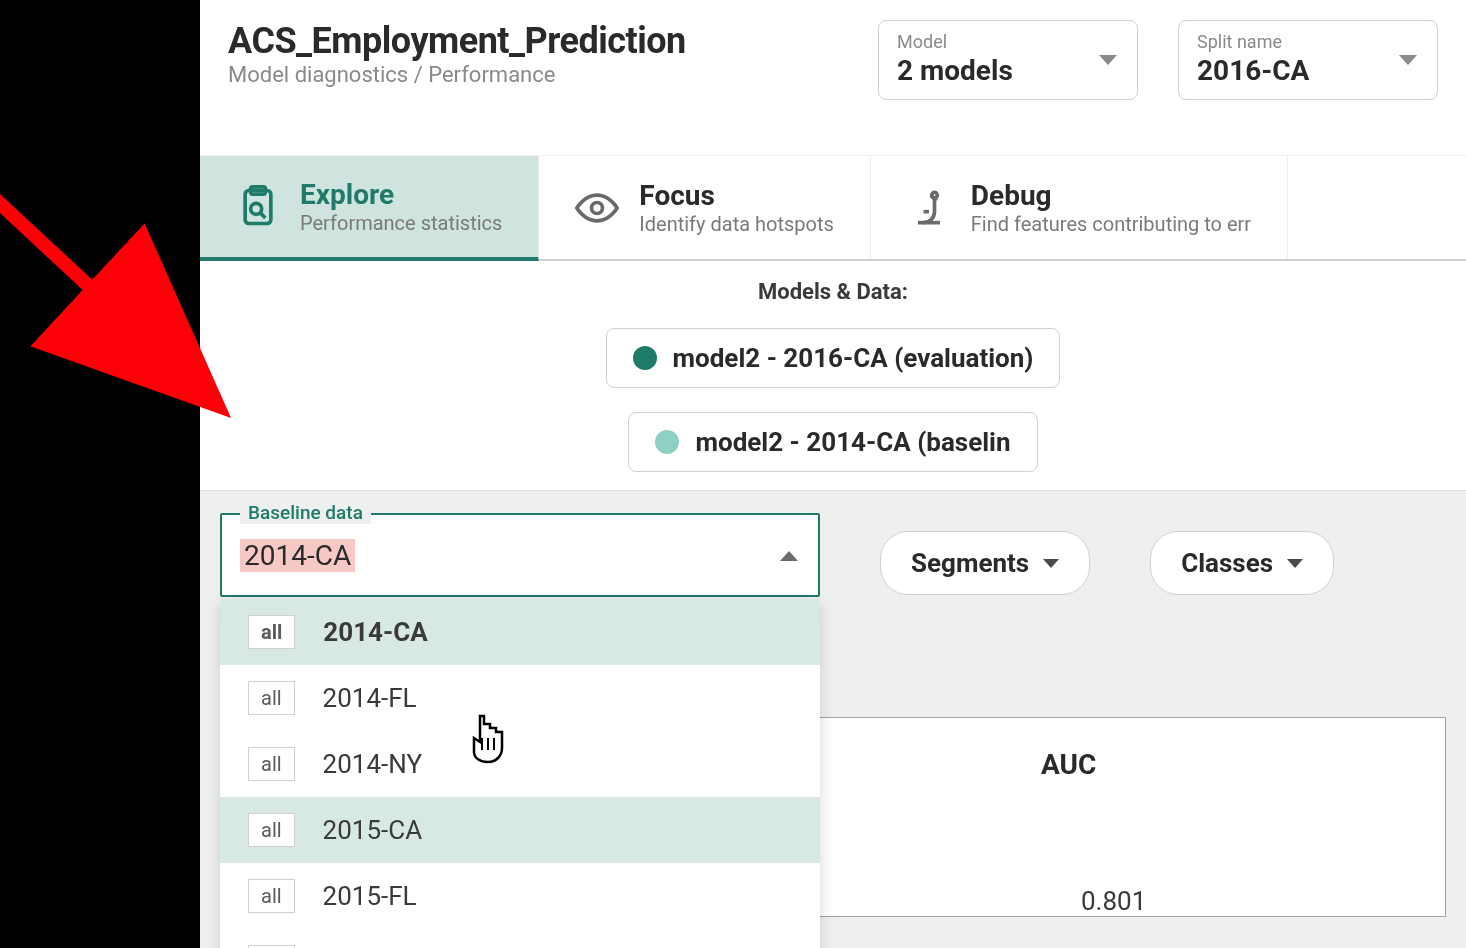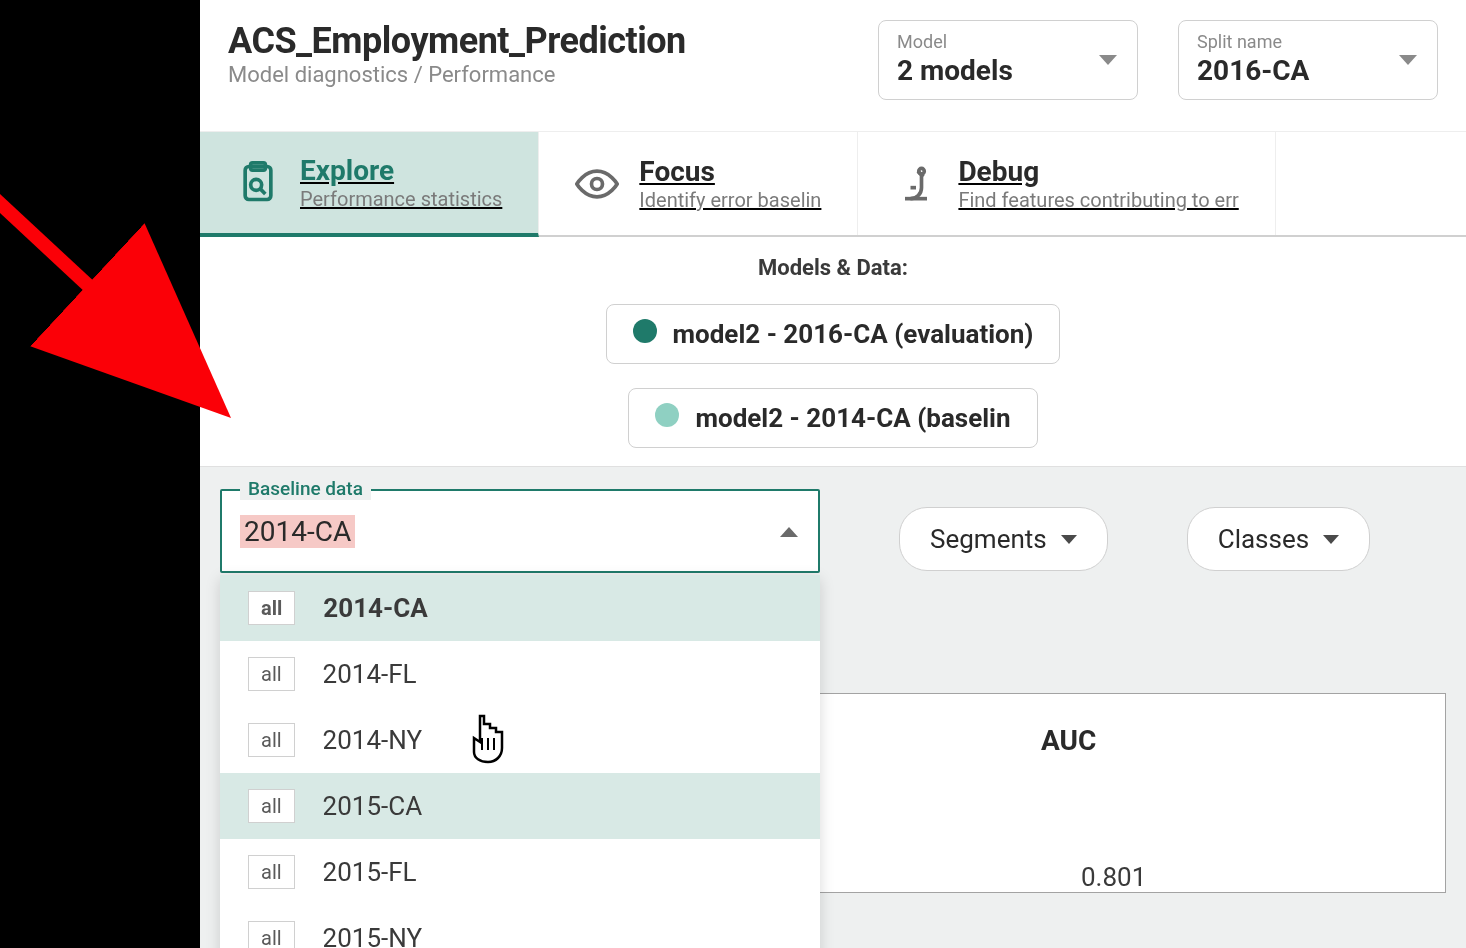--- a/index.html
+++ b/index.html
@@ -22,21 +22,21 @@
     left: 200px; top: 0; right: 0; bottom: 0;
     background: #fff;
   }
   
   .header {
     display: flex;
     align-items: flex-start;
     padding: 20px 28px 26px 28px;
     gap: 40px;
     border-bottom: 1px solid #eee;
-    height: 132px;
+    height: 156px;
   }
   .title-block { flex: 1; }
   .page-title {
     font-size: 36px;
     font-weight: 700;
     color: #2a2a2a;
     letter-spacing: -0.5px;
   }
   .breadcrumb {
     font-size: 22px;
@@ -77,21 +77,20 @@
     border-bottom: 2px solid #d0d0d0;
     background: #fff;
   }
   .tab {
     display: flex;
     align-items: center;
     gap: 20px;
     padding: 22px 36px;
     cursor: pointer;
     border-right: 1px solid #eee;
-    text-decoration: underline;
   }
   .tab.active {
     background: #cfe4df;
     border-bottom: 4px solid #1f7a6a;
     margin-bottom: -2px;
   }
   .tab-icon {
     width: 44px; height: 44px;
     color: #1f7a6a;
     flex-shrink: 0;
@@ -119,20 +118,21 @@
   .models-row .label {
     font-size: 22px;
     font-weight: 700;
     color: #3a3a3a;
   }
   .chip {
     border: 1px solid #d0d0d0;
     border-radius: 8px;
     padding: 14px 26px;
     display: flex;
+    align-items: center;
     gap: 16px;
     font-size: 26px;
     font-weight: 700;
     color: #2a2a2a;
   }
   .dot {
     width: 24px; height: 24px;
     border-radius: 50%;
   }
   .dot-dark { background: #1f7a6a; }
@@ -140,21 +140,21 @@
   
   .content {
     background: #eef0f0;
     height: 700px;
     padding: 22px 20px;
     position: relative;
   }
   .filter-row {
     display: flex;
     align-items: flex-start;
-    gap: 79px;
+    gap: 60px;
   }
   .baseline-wrap {
     position: relative;
     width: 600px;
   }
   .baseline-fieldset {
     border: 2px solid #1f7a6a;
     border-radius: 2px;
     position: relative;
     background: #fff;
@@ -214,21 +214,21 @@
     font-size: 20px;
     background: #fff;
     color: #5a5a5a;
   }
   .pill {
     background: #fff;
     border: 1px solid #d0d0d0;
     border-radius: 28px;
     padding: 16px 30px;
     font-size: 26px;
-    font-weight: 400;
+    font-weight: 700;
     color: #2a2a2a;
     display: flex;
     align-items: center;
     gap: 14px;
     margin-top: 18px;
   }
   .pill-caret {
     width: 0; height: 0;
     border-left: 8px solid transparent;
     border-right: 8px solid transparent;
@@ -315,21 +315,21 @@
     </div>
     <div class="tab">
       <span class="tab-icon inactive">
         <svg viewBox="0 0 24 24" width="44" height="44" fill="none" stroke="currentColor" stroke-width="2">
           <path d="M1 12s4-7 11-7 11 7 11 7-4 7-11 7S1 12 1 12z"></path>
           <circle cx="12" cy="12" r="3"></circle>
         </svg>
       </span>
       <div class="tab-text">
         <div class="tab-title">Focus</div>
-        <div class="tab-sub">Identify error baselin</div>
+        <div class="tab-sub">Identify data hotspots</div>
       </div>
     </div>
     <div class="tab">
       <span class="tab-icon inactive">
         <svg viewBox="0 0 24 24" width="44" height="44" fill="none" stroke="currentColor" stroke-width="2">
           <path d="M6 20h12"></path>
           <path d="M9 20a6 6 0 0 0 6-6V7"></path>
           <path d="M13 5l3 3"></path>
           <circle cx="15" cy="5" r="1.5"></circle>
           <path d="M9 14h3"></path>

